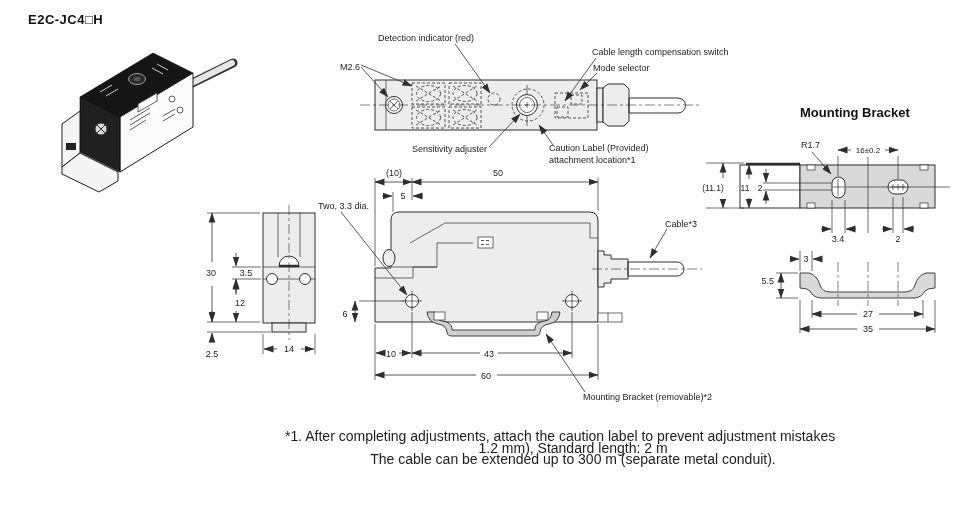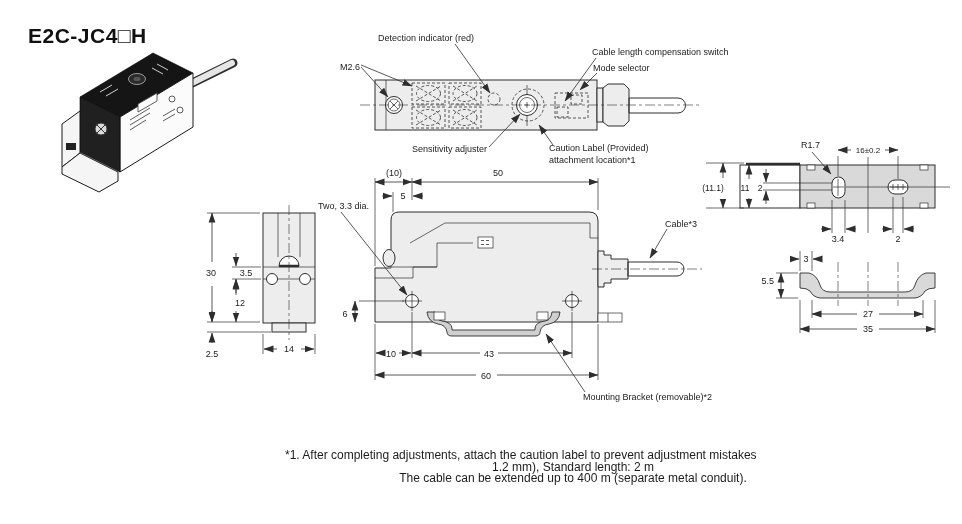--- a/index.html
+++ b/index.html
@@ -1,21 +1,21 @@
 <!DOCTYPE html>
 <html><head>
 <meta charset="utf-8">
 <style>
   html,body{margin:0;padding:0;background:#fff;}
   #stage{position:relative;width:962px;height:524px;background:#fff;overflow:hidden;
          font-family:"Liberation Sans",sans-serif;color:#222;}
   .abs{position:absolute;}
-  #title{left:28px;top:24px;font-size:21px;font-weight:bold;letter-spacing:0.5px;color:#111;}
+  #title{left:28px;top:12px;font-size:13px;font-weight:bold;letter-spacing:0.5px;color:#111;}
   #bracket-heading{left:800px;top:105px;width:150px;font-size:13px;font-weight:bold;color:#111;}
-  #footnotes{left:285px;top:450px;width:560px;font-size:12px;line-height:11.5px;color:#1c1c1c;}
+  #footnotes{left:285px;top:431px;width:560px;font-size:14px;line-height:11.5px;color:#1c1c1c;}
   #footnotes .ind{padding-left:16px;text-align:center;}
   svg{position:absolute;left:0;top:0;}
   svg text{font-family:"Liberation Sans",sans-serif;font-size:9px;fill:#1c1c1c;}
   text.sm{font-size:8px;}
   text.md{font-size:8.5px;}
   .ln{stroke:#2e2e2e;stroke-width:1;fill:none;}
   .thin{stroke:#2e2e2e;stroke-width:0.7;fill:none;}
   .dl{stroke:#2e2e2e;stroke-width:0.8;fill:none;}
   .dsh{stroke:#2e2e2e;stroke-width:0.8;fill:none;stroke-dasharray:3,2;}
   .cl{stroke:#2e2e2e;stroke-width:0.6;fill:none;stroke-dasharray:10,3,3,3;}
@@ -334,20 +334,21 @@
         <path d="M879,329 L935,329" class="dl" marker-end="url(#arr)"></path>
       </g>
       <text x="806" y="262" text-anchor="middle">3</text>
       <text x="774" y="284" text-anchor="end">5.5</text>
       <text x="868" y="317" text-anchor="middle">27</text>
       <text x="868" y="332" text-anchor="middle">35</text>
     </g>
   </svg>
 
   <div class="abs" id="title">E2C-JC4□H</div>
+  <div class="abs" id="bracket-heading">Mounting Bracket</div>
 
   <div class="abs" id="footnotes">
     <div>*1. After completing adjustments, attach the caution label to prevent adjustment mistakes</div>
     <div class="ind">1.2 mm), Standard length: 2 m</div>
-    <div class="ind">The cable can be extended up to 400 m (separate metal conduit).</div>
+    <div class="ind">The cable can be extended up to 300 m (separate metal conduit).</div>
   </div>
 
 </div>
 
 </body></html>

